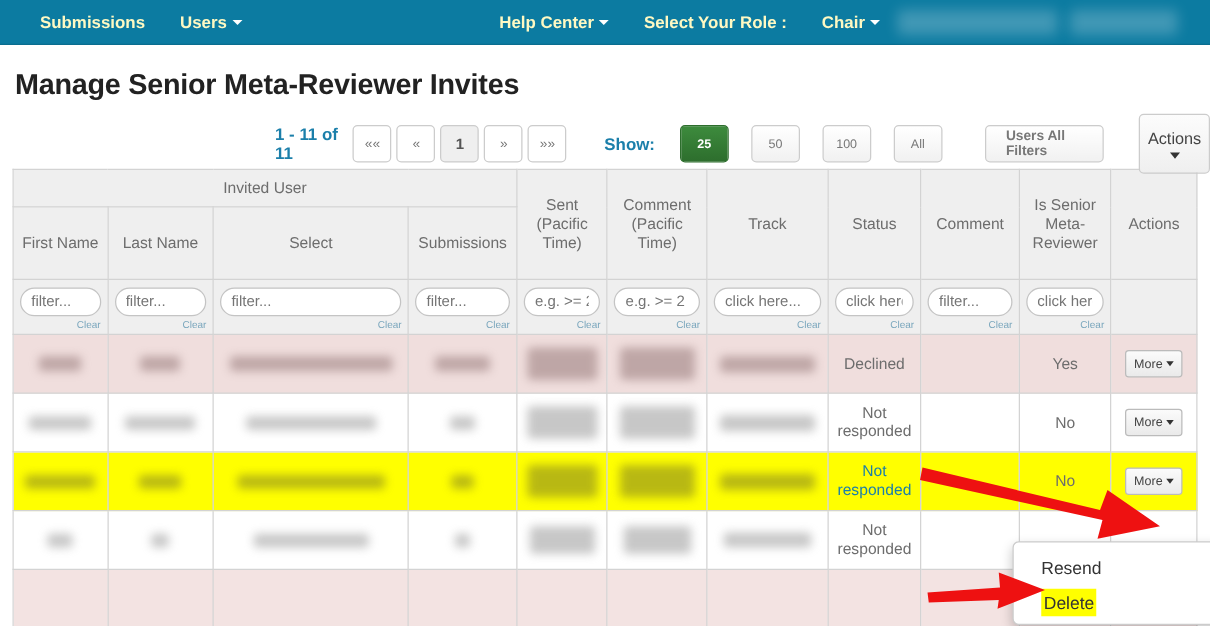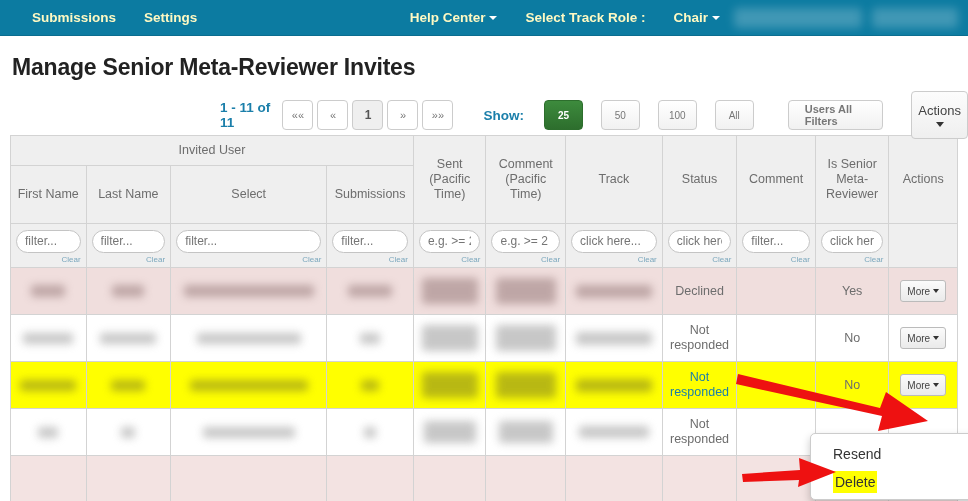--- a/index.html
+++ b/index.html
@@ -16,21 +16,21 @@
   
   .navbar {
     height: 36px;
     background: #0c7ba1;
     display: flex;
     align-items: center;
     position: relative;
     border-bottom: 1px solid #0a6d8f;
   }
   .nav-left { display: flex; align-items: center; padding-left: 18px; }
-  .nav-right { display: flex; align-items: center; margin-left: auto; padding-right: 0; }
+  .nav-right { display: flex; align-items: center; margin-left: auto; padding-right: 16px; }
   .nav-item {
     color: #fef9c3;
     font-size: 13.5px;
     font-weight: bold;
     padding: 0 14px;
     line-height: 36px;
     white-space: nowrap;
     cursor: pointer;
   }
   .nav-item.plain { font-weight: bold; }
@@ -278,29 +278,29 @@
 </style>
 </head>
 <body>
 
 <div class="navbar">
   <div class="nav-left">
     <div class="nav-item">
       <span>Submissions</span>
     </div>
     <div class="nav-item">
-      <span>Settings</span>
+      <span>Users</span><span class="caret-down"></span>
     </div>
   </div>
   <div class="nav-right">
     <div class="nav-item">
       <span>Help Center</span><span class="caret-down"></span>
     </div>
     <div class="nav-item plain">
-      <span>Select Track Role :</span>
+      <span>Select Your Role :</span>
     </div>
     <div class="nav-item">
       <span>Chair</span><span class="caret-down"></span>
     </div>
     <div class="nav-blur b1"></div>
     <div class="nav-blur b2"></div>
   </div>
 </div>
 
 <div class="page-title">Manage Senior Meta-Reviewer Invites</div>

